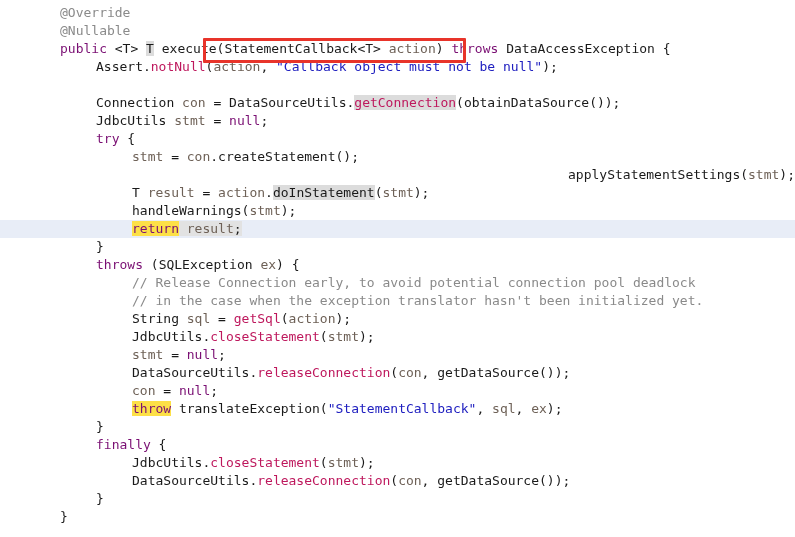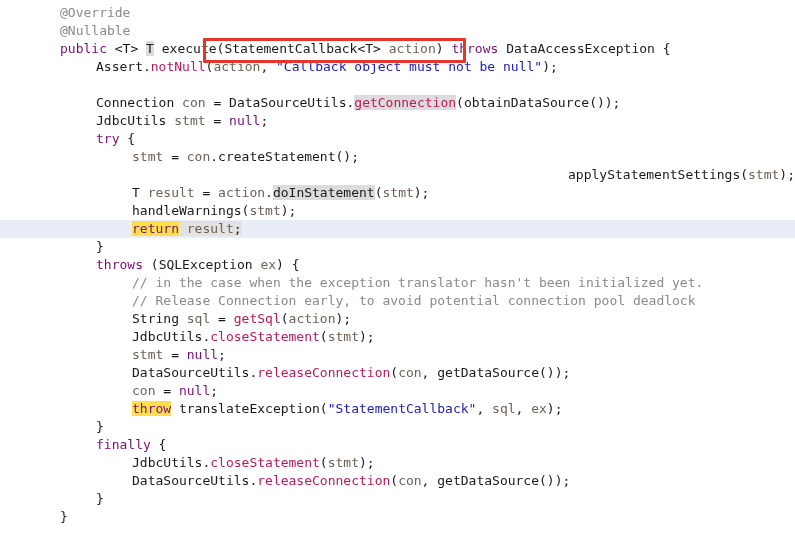--- a/index.html
+++ b/index.html
@@ -108,22 +108,22 @@
       <div class="code-line" style="padding-left: 96px;"><span class="tok-type">Connection</span><span class="tok-punct"> </span><span class="tok-var">con</span><span class="tok-punct"> = </span><span class="tok-type">DataSourceUtils</span><span class="tok-punct">.</span><span class="tok-static hl-usage">getConnection</span><span class="tok-punct">(</span><span class="tok-method">obtainDataSource</span><span class="tok-punct">());</span></div>
       <div class="code-line" style="padding-left: 96px;"><span class="tok-type">JdbcUtils</span><span class="tok-punct"> </span><span class="tok-var">stmt</span><span class="tok-punct"> = </span><span class="tok-keyword">null</span><span class="tok-punct">;</span></div>
       <div class="code-line" style="padding-left: 96px;"><span class="tok-keyword">try</span><span class="tok-punct"> {</span></div>
       <div class="code-line" style="padding-left: 132px;"><span class="tok-var">stmt</span><span class="tok-punct"> = </span><span class="tok-var">con</span><span class="tok-punct">.</span><span class="tok-method">createStatement</span><span class="tok-punct">();</span></div>
       <div class="code-line" style="padding-left: 132px; text-align: right;"><span class="tok-method">applyStatementSettings</span><span class="tok-punct">(</span><span class="tok-var">stmt</span><span class="tok-punct">);</span></div>
       <div class="code-line" style="padding-left: 132px;"><span class="tok-type">T</span><span class="tok-punct"> </span><span class="tok-var">result</span><span class="tok-punct"> = </span><span class="tok-var">action</span><span class="tok-punct">.</span><span class="tok-method hl-usage">doInStatement</span><span class="tok-punct">(</span><span class="tok-var">stmt</span><span class="tok-punct">);</span></div>
       <div class="code-line" style="padding-left: 132px;"><span class="tok-method">handleWarnings</span><span class="tok-punct">(</span><span class="tok-var">stmt</span><span class="tok-punct">);</span></div>
       <div class="code-line caret-row" style="padding-left: 132px;"><span class="tok-keyword hl-keyword-band">return</span><span class="tok-punct hl-soft-band"> </span><span class="tok-var hl-soft-band">result</span><span class="tok-punct hl-soft-band">;</span></div>
       <div class="code-line" style="padding-left: 96px;"><span class="tok-punct">}</span></div>
       <div class="code-line" style="padding-left: 96px;"><span class="tok-keyword">throws</span><span class="tok-punct"> (</span><span class="tok-type">SQLException</span><span class="tok-punct"> </span><span class="tok-var">ex</span><span class="tok-punct">) {</span></div>
+      <div class="code-line" style="padding-left: 132px;"><span class="tok-comment">// Release Connection early, to avoid potential connection pool deadlock</span></div>
       <div class="code-line" style="padding-left: 132px;"><span class="tok-comment">// in the case when the exception translator hasn't been initialized yet.</span></div>
-      <div class="code-line" style="padding-left: 132px;"><span class="tok-comment">// Release Connection early, to avoid potential connection pool deadlock</span></div>
       <div class="code-line" style="padding-left: 132px;"><span class="tok-type">String</span><span class="tok-punct"> </span><span class="tok-var">sql</span><span class="tok-punct"> = </span><span class="tok-static">getSql</span><span class="tok-punct">(</span><span class="tok-var">action</span><span class="tok-punct">);</span></div>
       <div class="code-line" style="padding-left: 132px;"><span class="tok-type">JdbcUtils</span><span class="tok-punct">.</span><span class="tok-static">closeStatement</span><span class="tok-punct">(</span><span class="tok-var">stmt</span><span class="tok-punct">);</span></div>
       <div class="code-line" style="padding-left: 132px;"><span class="tok-var">stmt</span><span class="tok-punct"> = </span><span class="tok-keyword">null</span><span class="tok-punct">;</span></div>
       <div class="code-line" style="padding-left: 132px;"><span class="tok-type">DataSourceUtils</span><span class="tok-punct">.</span><span class="tok-static">releaseConnection</span><span class="tok-punct">(</span><span class="tok-var">con</span><span class="tok-punct">, </span><span class="tok-method">getDataSource</span><span class="tok-punct">());</span></div>
       <div class="code-line" style="padding-left: 132px;"><span class="tok-var">con</span><span class="tok-punct"> = </span><span class="tok-keyword">null</span><span class="tok-punct">;</span></div>
       <div class="code-line" style="padding-left: 132px;"><span class="tok-keyword hl-keyword-band">throw</span><span class="tok-punct"> </span><span class="tok-method">translateException</span><span class="tok-punct">(</span><span class="tok-string">"StatementCallback"</span><span class="tok-punct">, </span><span class="tok-var">sql</span><span class="tok-punct">, </span><span class="tok-var">ex</span><span class="tok-punct">);</span></div>
       <div class="code-line" style="padding-left: 96px;"><span class="tok-punct">}</span></div>
       <div class="code-line" style="padding-left: 96px;"><span class="tok-keyword">finally</span><span class="tok-punct"> {</span></div>
       <div class="code-line" style="padding-left: 132px;"><span class="tok-type">JdbcUtils</span><span class="tok-punct">.</span><span class="tok-static">closeStatement</span><span class="tok-punct">(</span><span class="tok-var">stmt</span><span class="tok-punct">);</span></div>
       <div class="code-line" style="padding-left: 132px;"><span class="tok-type">DataSourceUtils</span><span class="tok-punct">.</span><span class="tok-static">releaseConnection</span><span class="tok-punct">(</span><span class="tok-var">con</span><span class="tok-punct">, </span><span class="tok-method">getDataSource</span><span class="tok-punct">());</span></div>

